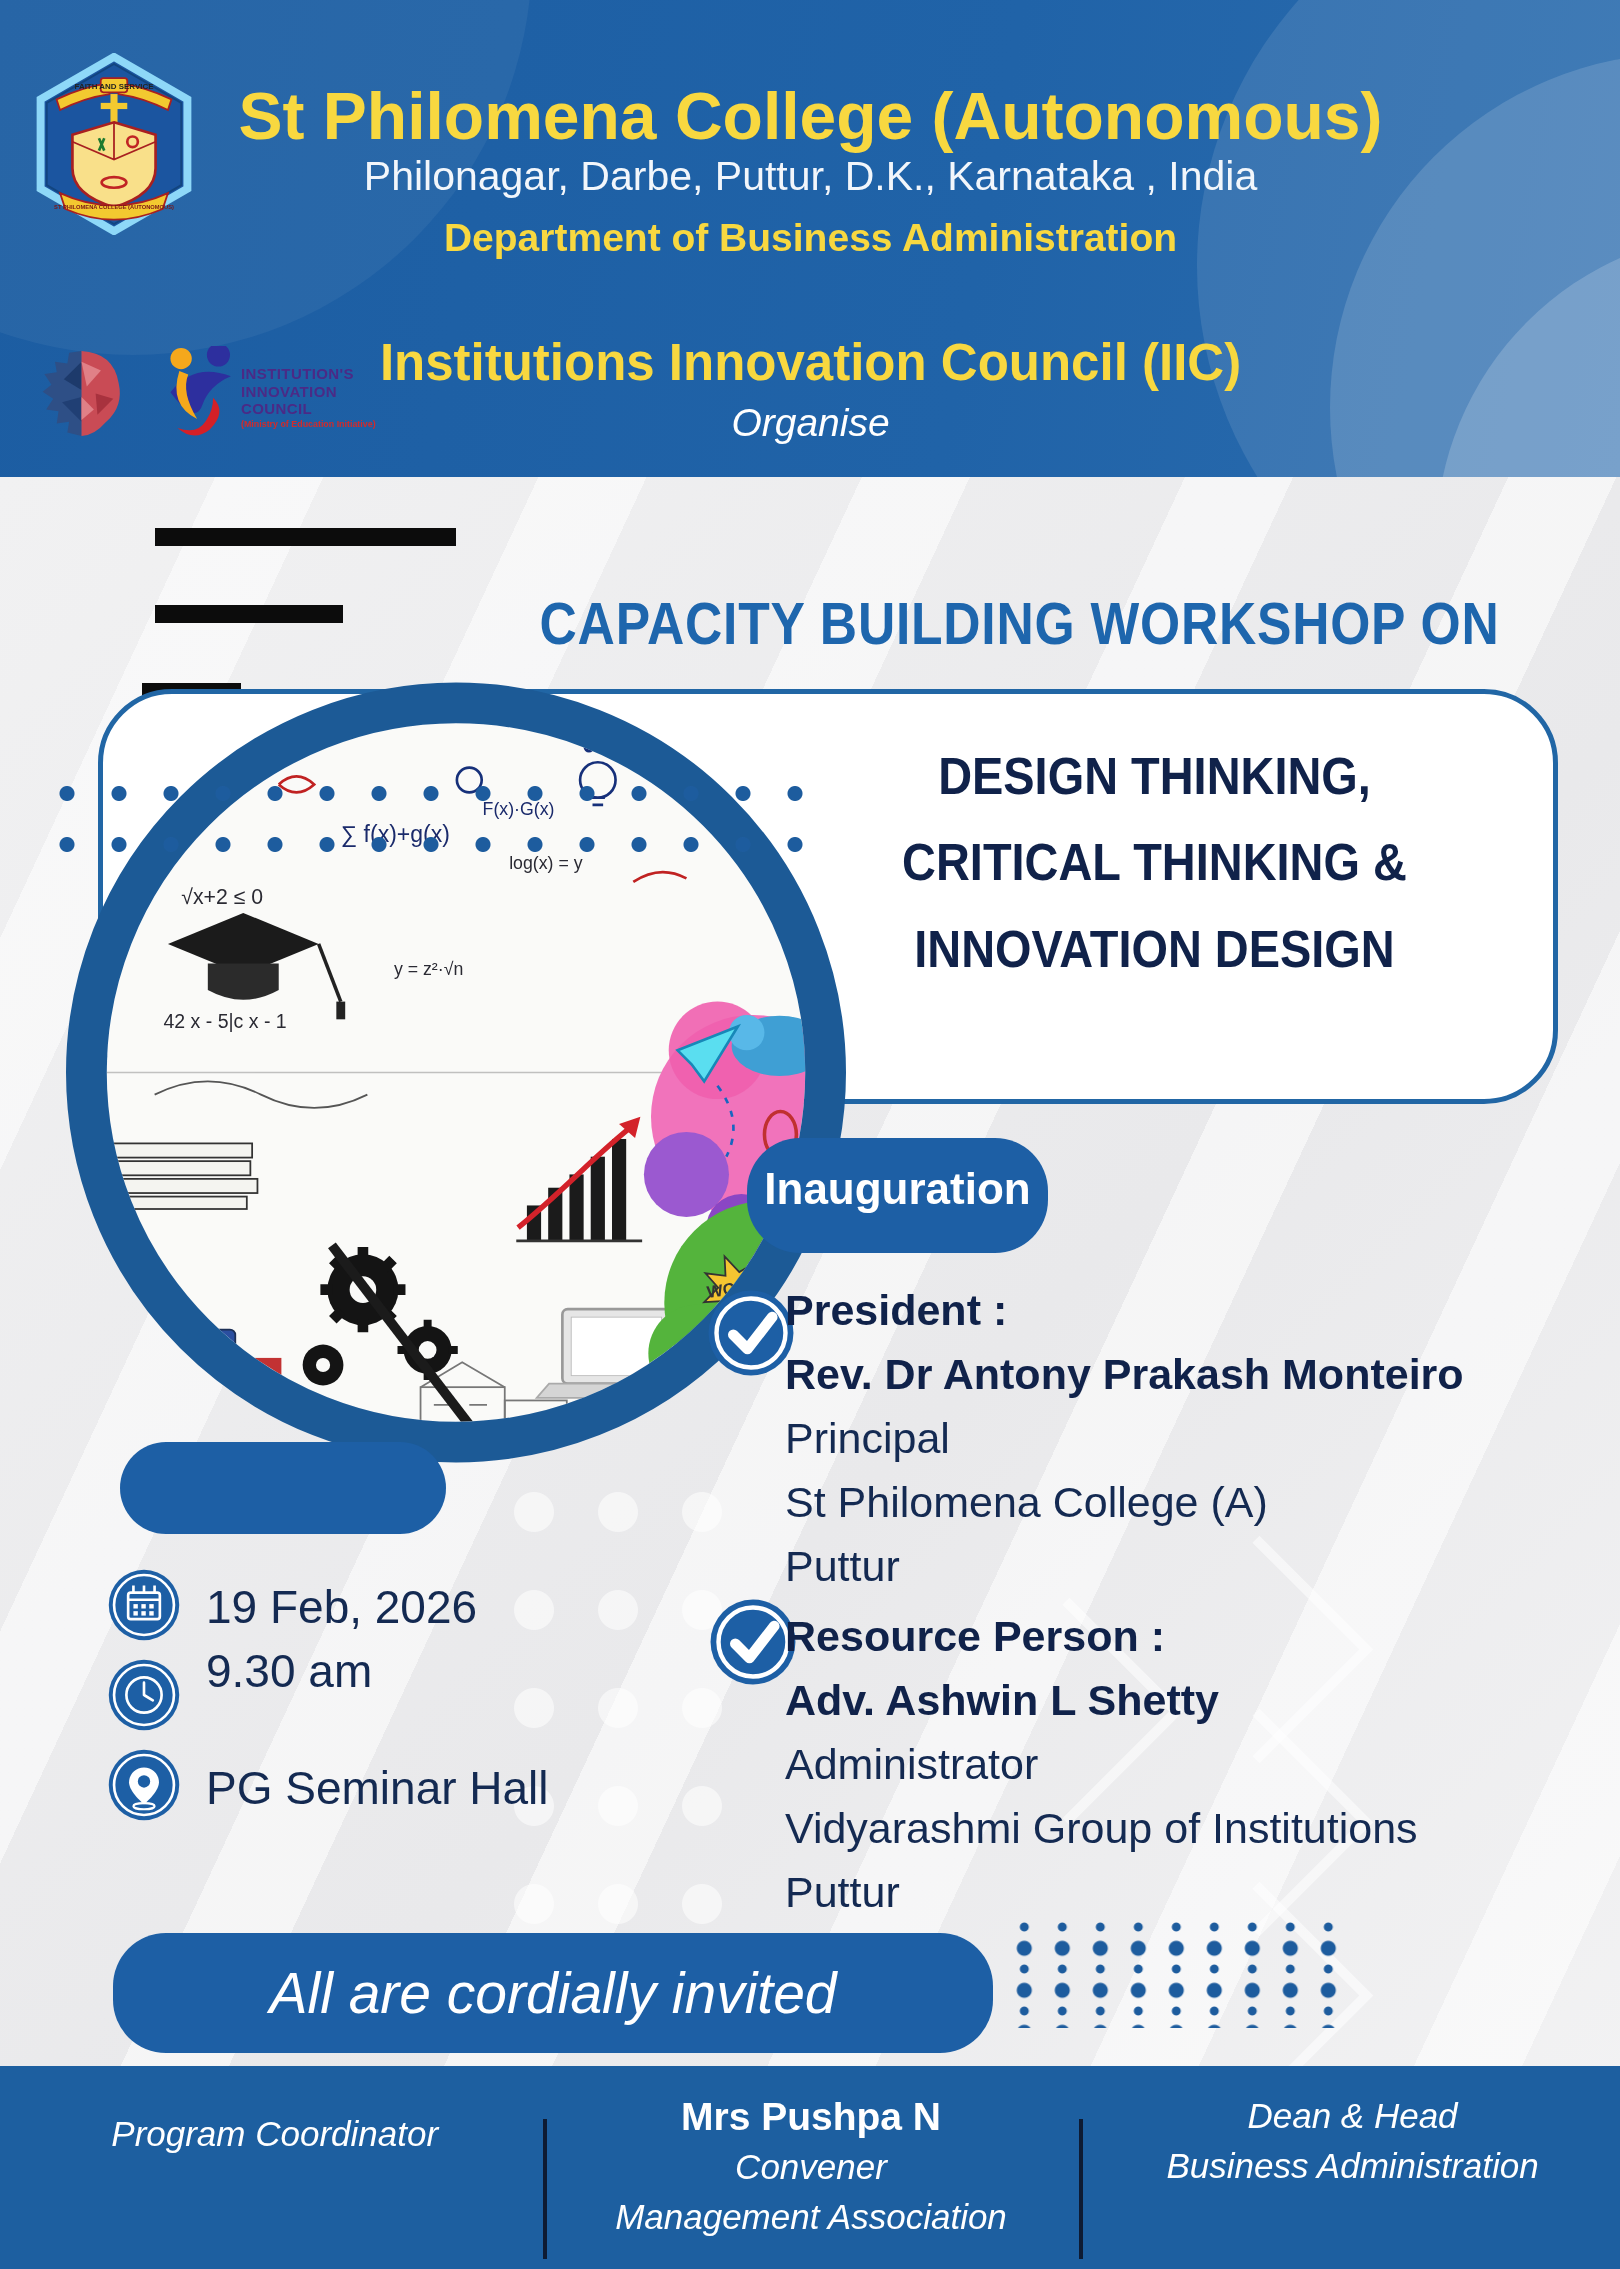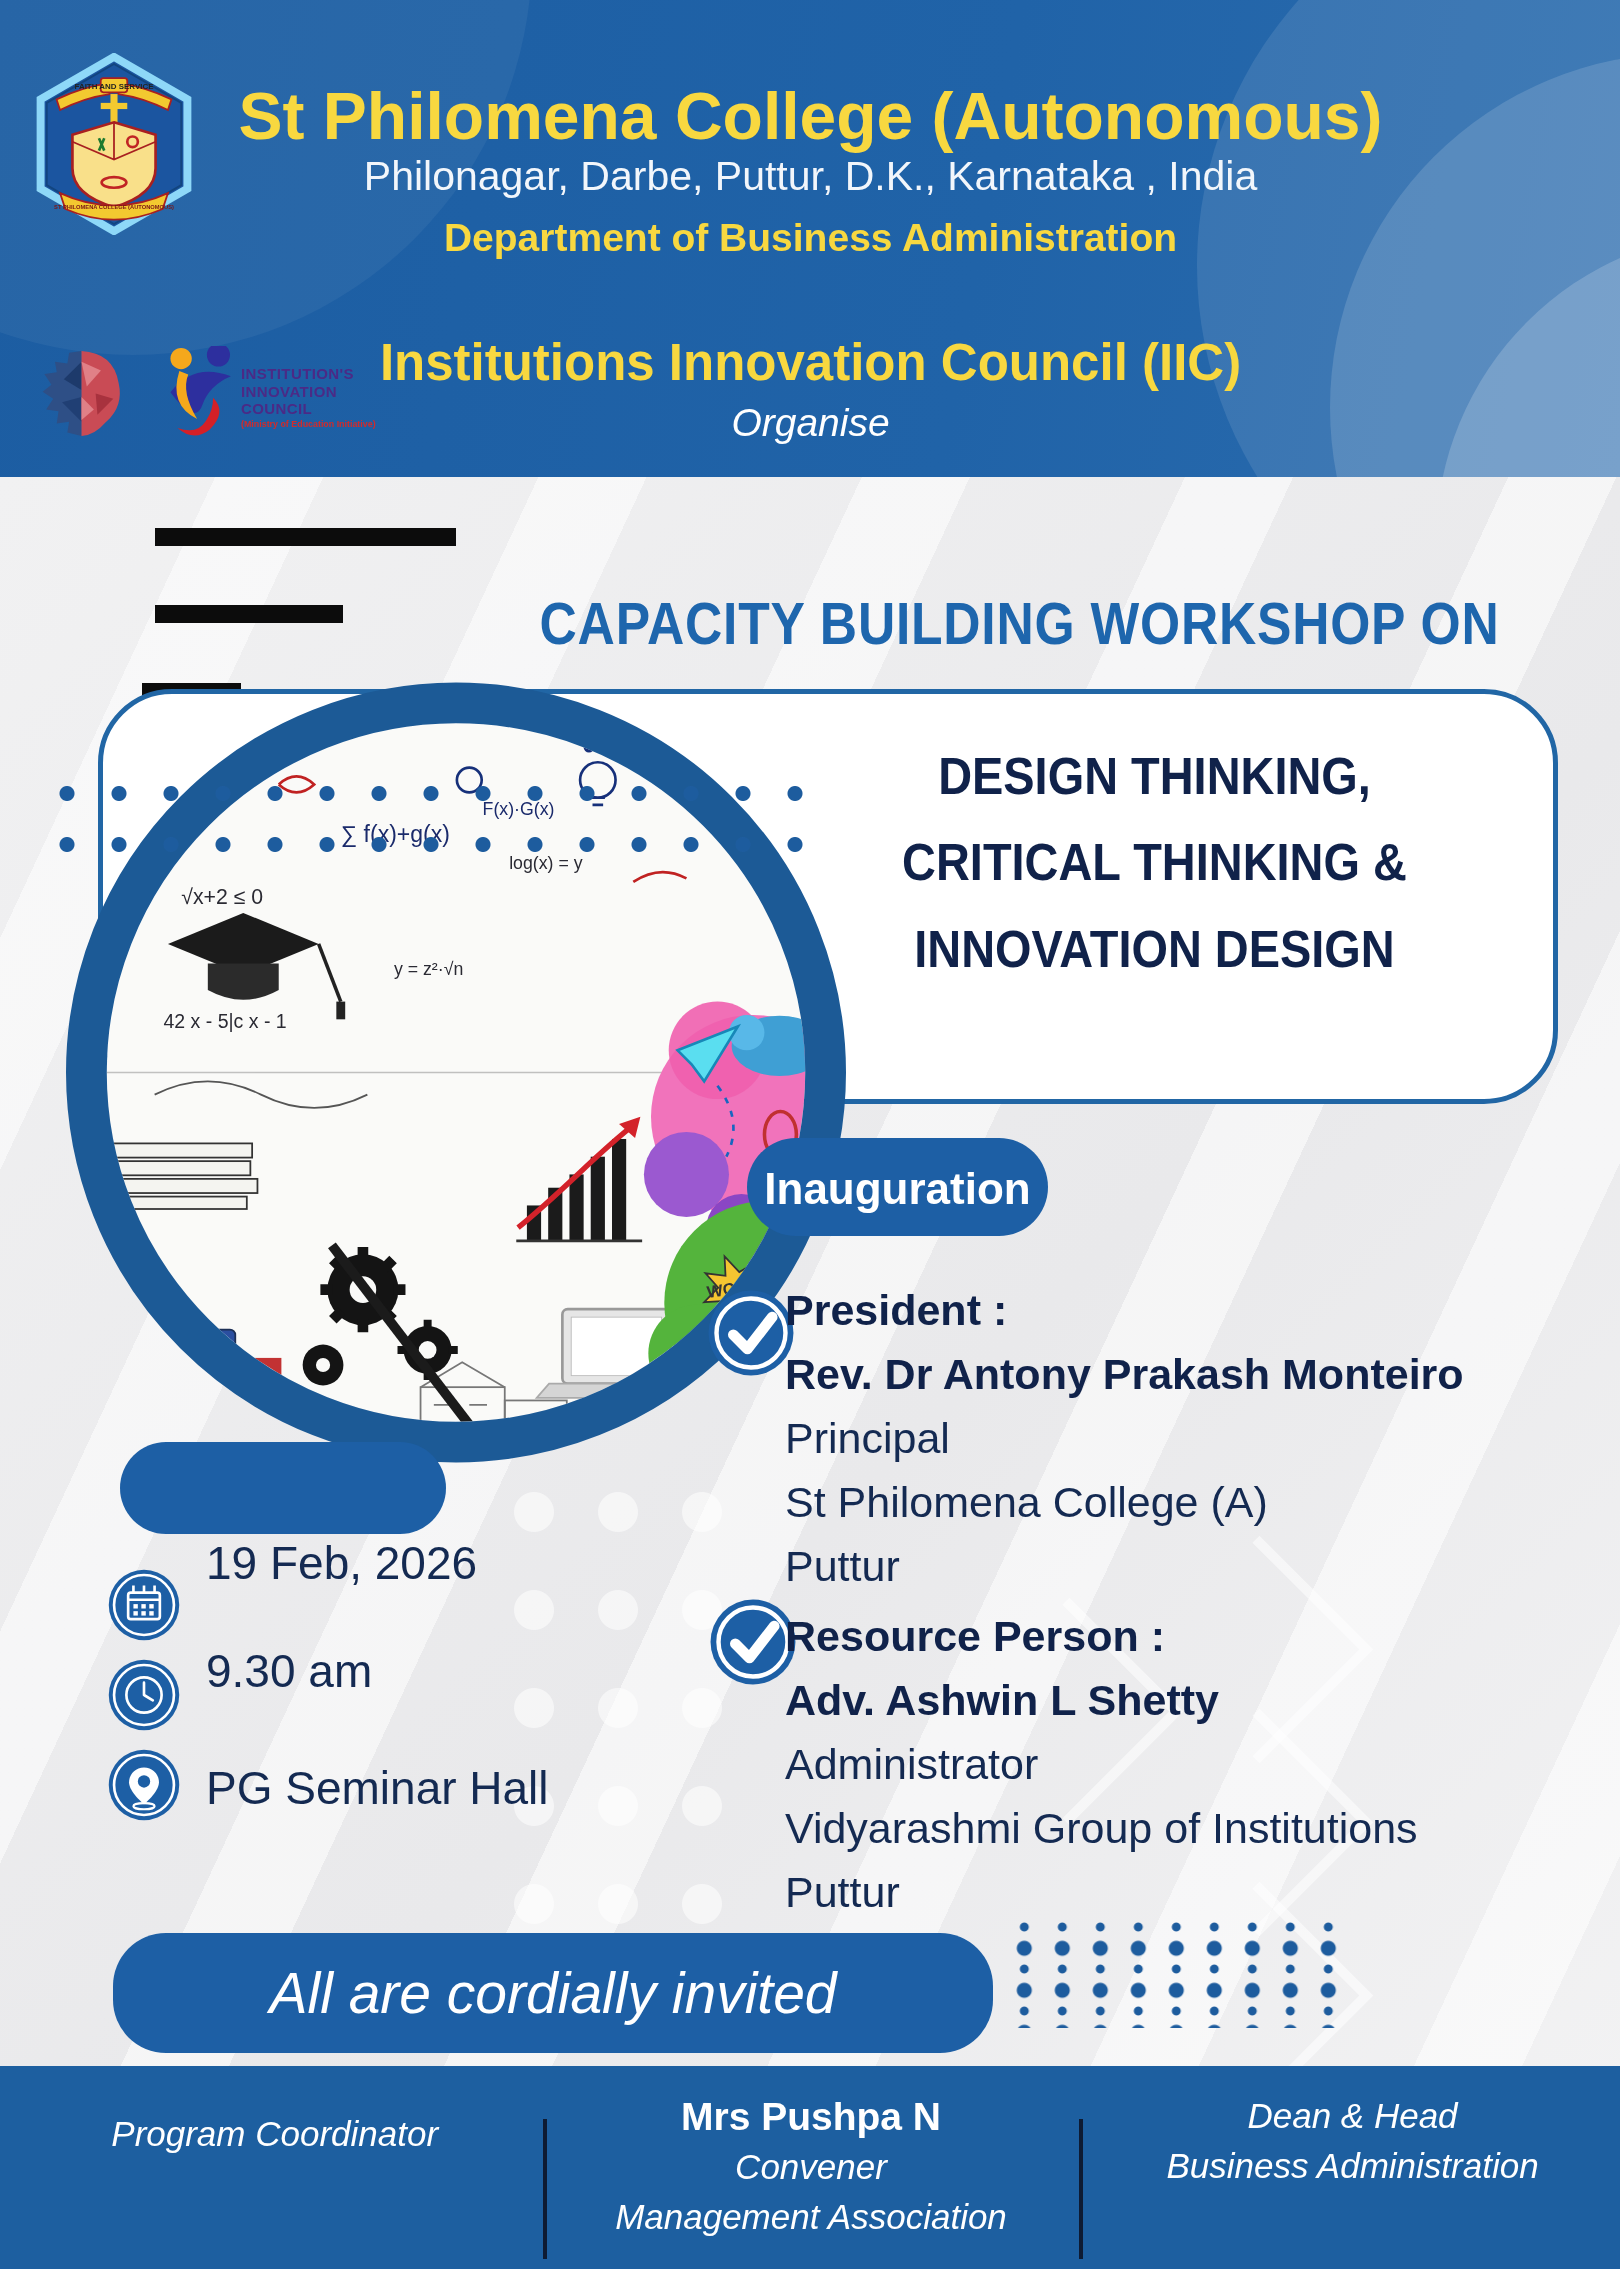--- a/index.html
+++ b/index.html
@@ -43,21 +43,21 @@
   #kicker{left:461px;top:575px;width:1117px;height:98px;line-height:98px;text-align:center;
     font-size:60px;font-weight:800;color:#1e66ad;transform:scaleX(.86);letter-spacing:0.9px;white-space:nowrap;}
   #title-card{left:98px;top:689px;width:1460px;height:415px;background:#fff;
     border:5.3px solid #2166a5;border-radius:74px;box-sizing:border-box;}
   .title-line{left:751px;width:807px;text-align:center;font-size:51px;font-weight:800;
     color:#10224a;transform:scaleX(.92);white-space:nowrap;}
   
   #collage{left:66px;top:678px;width:780px;height:789px;}
   
   .pill{background:#1d5fa5;border-radius:53px;color:#fff;text-align:center;}
-  #inaug-pill{left:747px;top:1138px;width:301px;height:98px;line-height:101px;font-size:44px;font-weight:bold;}
+  #inaug-pill{left:747px;top:1138px;width:301px;height:115px;line-height:101px;font-size:44px;font-weight:bold;}
   .check{width:92px;height:92px;}
   .person-block{left:785px;width:780px;font-size:43px;line-height:64px;color:#142a52;margin-top:8px;}
   .person-block .b{font-weight:bold;color:#10224a;}
   
   #date-pill{left:120px;top:1442px;width:326px;height:92px;}
   .detail-icon{width:74px;height:74px;}
   .detail-text{font-size:46px;color:#142a52;white-space:nowrap;}
   
   #invite-pill{left:113px;top:1933px;width:880px;height:120px;line-height:120px;
     font-size:57px;font-style:italic;font-weight:500;}
@@ -335,21 +335,21 @@
     <path d="M30 28 V20 M42 28 V20 M54 28 V20 M24 36 H60" stroke="#fff" stroke-width="3"></path>
     <g fill="#fff">
         <rect x="30" y="41" width="5" height="5"></rect>
         <rect x="39" y="41" width="5" height="5"></rect>
         <rect x="48" y="41" width="5" height="5"></rect>
     <rect x="30" y="49" width="5" height="5"></rect>
         <rect x="39" y="49" width="5" height="5"></rect>
         <rect x="48" y="49" width="5" height="5"></rect>
       </g>
   </svg>
-  <div class="abs detail-text" style="left:206px;top:1536px;text-align:right;">19 Feb, 2026</div>
+  <div class="abs detail-text" style="left:206px;top:1580px;text-align:right;">19 Feb, 2026</div>
 
   <svg class="abs detail-icon" style="left:107px;top:1658px;" viewBox="0 0 84 84">
     <circle cx="42" cy="42" r="40" fill="#1d5fa5"></circle>
     <circle cx="42" cy="42" r="34" fill="none" stroke="#fff" stroke-width="3"></circle>
     <circle cx="42" cy="42" r="20" fill="none" stroke="#fff" stroke-width="3"></circle>
     <path d="M42 42 L42 28 M42 42 L52 48" stroke="#fff" stroke-width="3" stroke-linecap="round"></path>
   </svg>
   <div class="abs detail-text" style="left:206px;top:1632px;margin-top:12px;">9.30 am</div>
 
   <svg class="abs detail-icon" style="left:107px;top:1748px;" viewBox="0 0 84 84">

